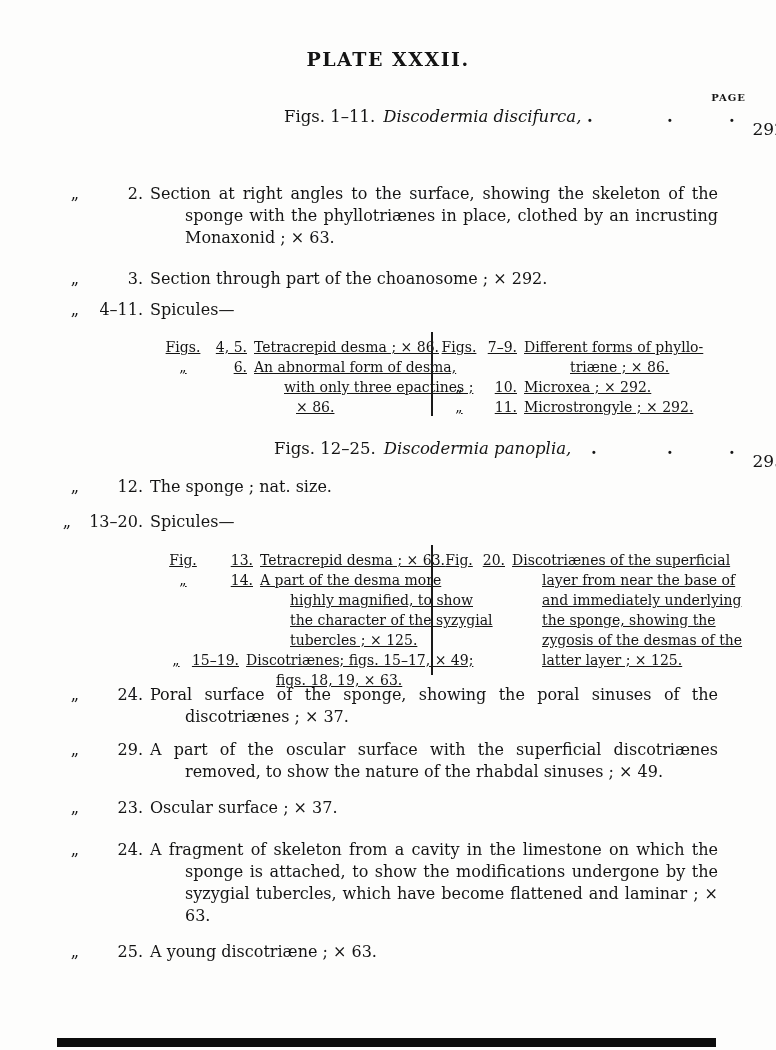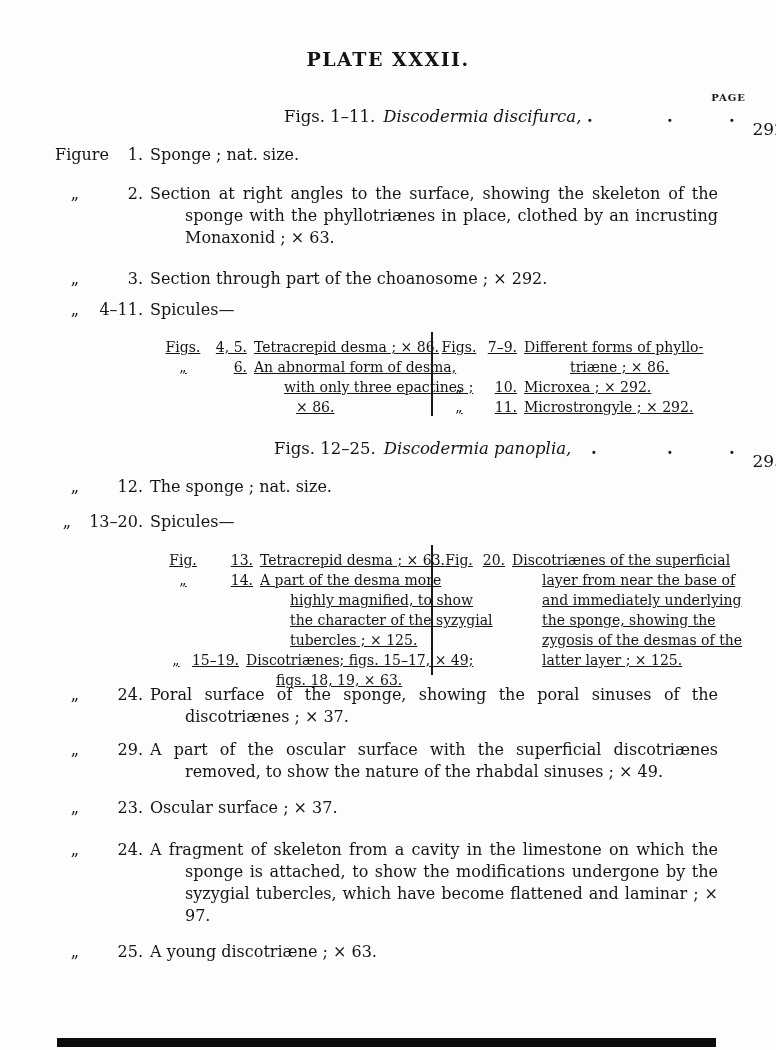--- a/index.html
+++ b/index.html
@@ -52,25 +52,20 @@
   <div class="heading" style="top:107px">
     <span class="h-main" style="left:245px">
       <span>Figs. 1–11.</span><span class="species">Discodermia discifurca,</span>
     </span>
     <span class="h-dot" style="left:548px">.</span>
     <span class="h-dot" style="left:628px">.</span>
     <span class="h-dot" style="left:690px">.</span>
     <span class="h-page">292</span>
   </div>
 
-  <div class="entry e-short" style="top:144px">
-    <span class="e-label" style="width:60px;left:-98px">Figure</span>
-    <span class="e-num">1.</span>
-    <div class="e-text">Sponge ; nat. size.</div>
-  </div>
 
   <div class="entry" style="top:183px">
     <span class="e-label">„</span>
     <span class="e-num">2.</span>
     <div class="e-text">Section at right angles to the surface, showing the skeleton of the sponge with the phyllotriænes in place, clothed by an incrusting Monaxonid ; × 63.</div>
   </div>
 
   <div class="entry e-short" style="top:268px">
     <span class="e-label">„</span>
     <span class="e-num">3.</span>
@@ -210,21 +205,21 @@
 
   <div class="entry e-short" style="top:797px">
     <span class="e-label">„</span>
     <span class="e-num">23.</span>
     <div class="e-text">Oscular surface ; × 37.</div>
   </div>
 
   <div class="entry" style="top:839px">
     <span class="e-label">„</span>
     <span class="e-num">24.</span>
-    <div class="e-text">A fragment of skeleton from a cavity in the limestone on which the sponge is attached, to show the modifications undergone by the syzygial tubercles, which have become flattened and laminar ; × 97.</div>
+    <div class="e-text">A fragment of skeleton from a cavity in the limestone on which the sponge is attached, to show the modifications undergone by the syzygial tubercles, which have become flattened and laminar ; × 63.</div>
   </div>
 
   <div class="entry e-short" style="top:941px">
     <span class="e-label">„</span>
     <span class="e-num">25.</span>
     <div class="e-text">A young discotriæne ; × 63.</div>
   </div>
 
   <div class="scan-bar" style="left:57px;top:1038px;width:659px;height:9px"></div>
 

